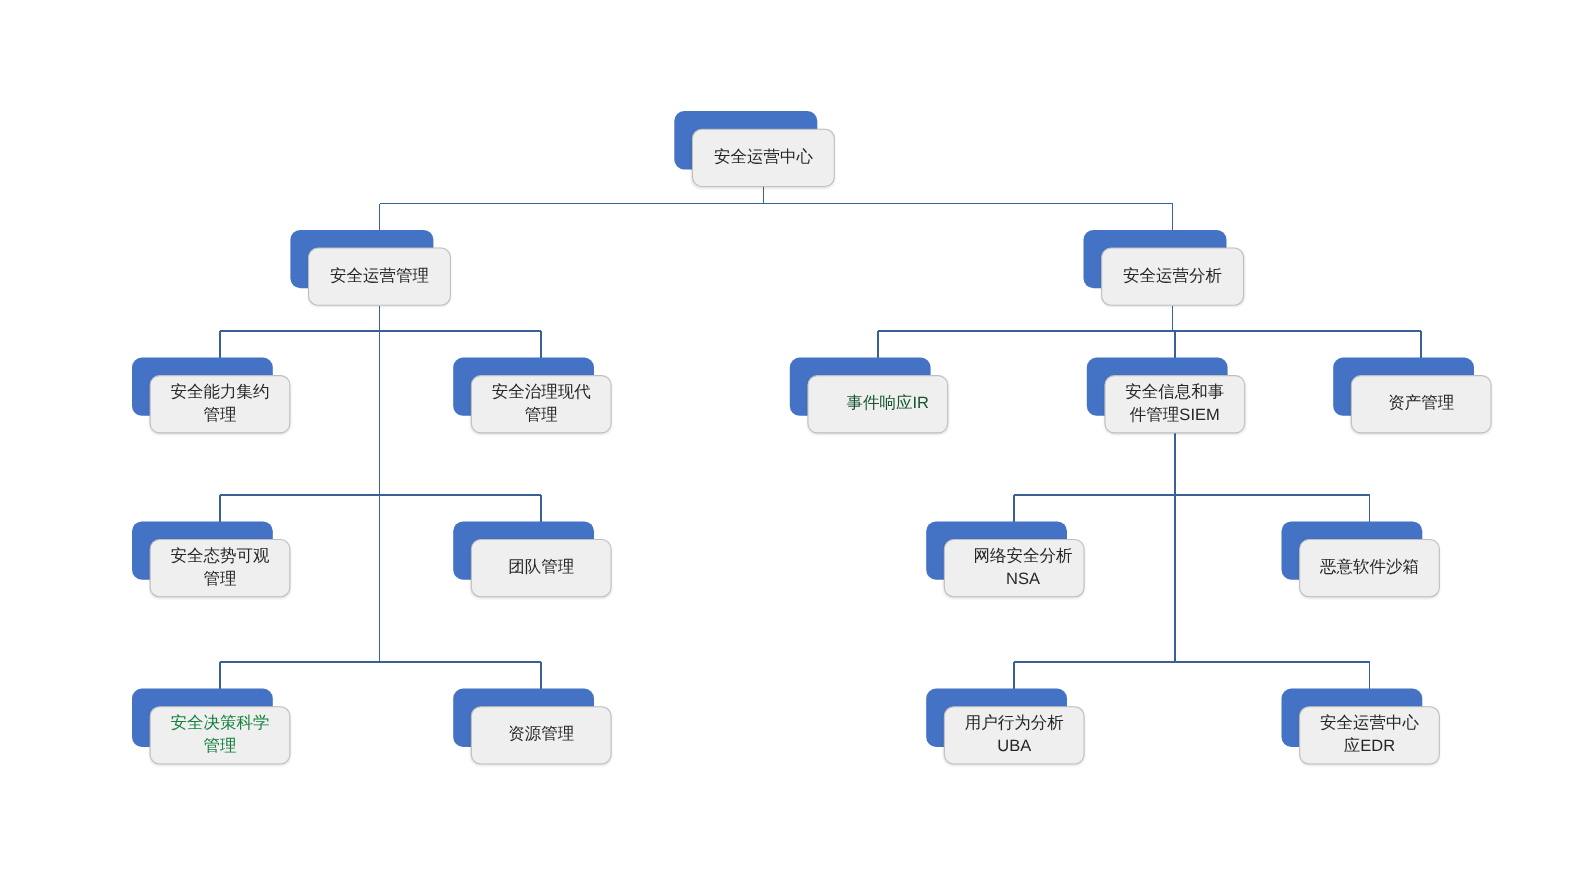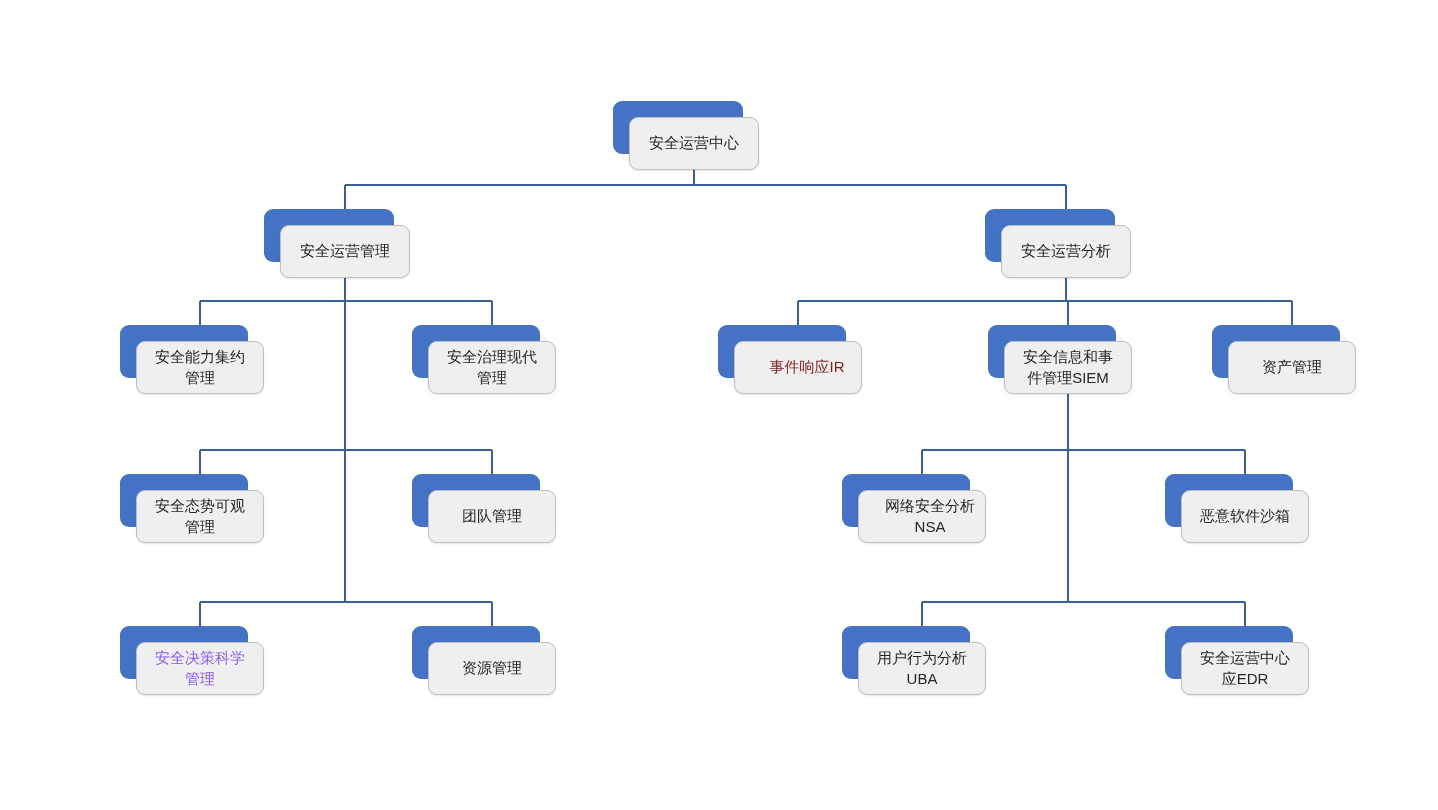--- a/index.html
+++ b/index.html
@@ -141,34 +141,34 @@
         </div>
       </div>
       <div class="node n-l3" style="left: 412px; top: 474px; width: 128px; height: 53px; padding-left: 24px;">
         <div class="plate" style="background: rgb(68, 114, 196);"></div>
         <div class="card" style="background: rgb(239, 239, 239); border-color: rgb(191, 191, 191); color: rgb(38, 38, 38);">
           <span class="label">团队管理</span>
         </div>
       </div>
       <div class="node n-l3" style="left: 120px; top: 626px; width: 128px; height: 53px;">
         <div class="plate" style="background: rgb(68, 114, 196);"></div>
-        <div class="card" style="background: rgb(239, 239, 239); border-color: rgb(191, 191, 191); color: #8b5cf6; text-align: center;">
+        <div class="card" style="background: rgb(239, 239, 239); border-color: rgb(191, 191, 191); color: #15803d; text-align: center;">
           <span class="label">安全决策科学
 管理</span>
         </div>
       </div>
       <div class="node n-l3" style="left: 412px; top: 626px; width: 128px; height: 53px;">
         <div class="plate" style="background: rgb(68, 114, 196);"></div>
         <div class="card" style="background: rgb(239, 239, 239); border-color: rgb(191, 191, 191); color: rgb(38, 38, 38);">
           <span class="label">资源管理</span>
         </div>
       </div>
       <div class="node n-l3" style="left: 718px; top: 325px; width: 128px; height: 53px;">
         <div class="plate" style="background: rgb(68, 114, 196);"></div>
-        <div class="card" style="background: rgb(239, 239, 239); border-color: rgb(191, 191, 191); color: #7f1d1d; padding-left: 24px;">
+        <div class="card" style="background: rgb(239, 239, 239); border-color: rgb(191, 191, 191); color: #14532d; padding-left: 24px;">
           <span class="label">事件响应IR</span>
         </div>
       </div>
       <div class="node n-l3" style="left: 988px; top: 325px; width: 128px; height: 53px;">
         <div class="plate" style="background: rgb(68, 114, 196);"></div>
         <div class="card" style="background: rgb(239, 239, 239); border-color: rgb(191, 191, 191); color: rgb(38, 38, 38);">
           <span class="label">安全信息和事
 件管理SIEM</span>
         </div>
       </div>

